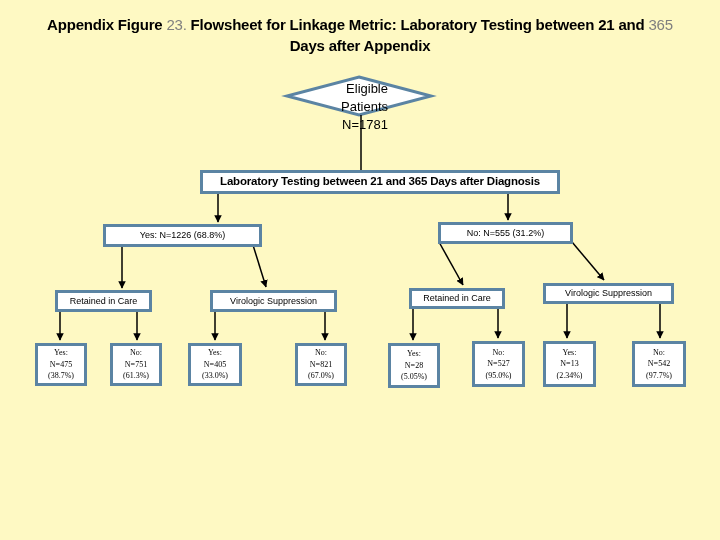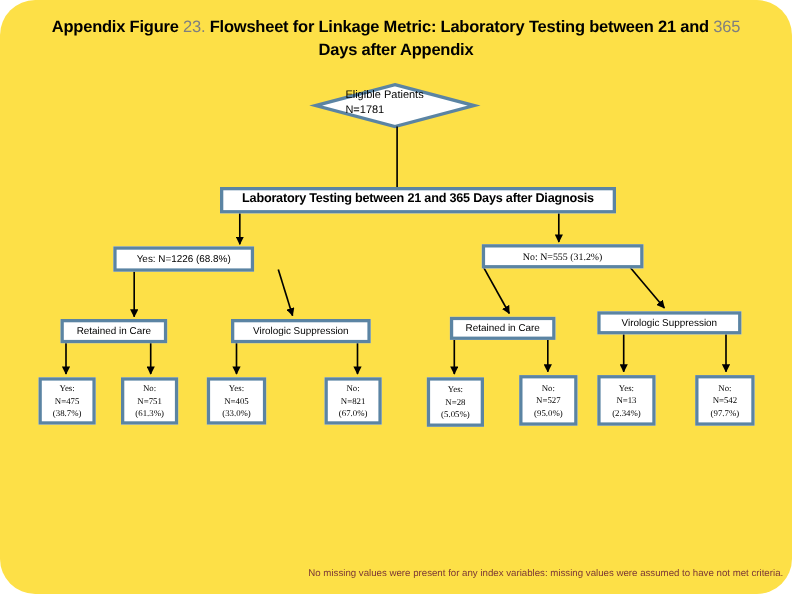--- a/index.html
+++ b/index.html
@@ -1,38 +1,38 @@
 <!DOCTYPE html>
 <html style="--box_border: #5b84a3; --title_gray: #7f7f7f; --note_text: #7b3735; --connector: #000000;"><head>
 <meta charset="utf-8">
 <style>
   html,body{margin:0;padding:0;background:#fff;}
   body{width:720px;height:540px;font-family:"Liberation Sans",sans-serif;color:#000;}
-  .canvas{position:relative;width:720px;height:540px;overflow:hidden;background:#fde047;border-radius:32px;}
+  .canvas{position:relative;width:720px;height:540px;overflow:hidden;background:#fef9c3;}
 
   
   .title{position:absolute;left:24px;right:24px;top:14px;text-align:center;
          font-size:15px;font-weight:bold;line-height:21px;letter-spacing:-0.2px;}
   .title .muted{font-weight:normal;color:var(--title_gray,#7f7f7f);}
 
   
   svg.wires{position:absolute;left:0;top:0;z-index:1;}
   svg.wires line{stroke:#000;stroke-width:1.5;}
   .diamond-shape{fill:#fff;stroke:var(--box_border,#5b84a3);stroke-width:3;}
 
   
   .node{position:absolute;z-index:2;background:#fff;box-sizing:border-box;
         border:3px solid var(--box_border,#5b84a3);
         display:flex;align-items:center;justify-content:center;
         text-align:center;font-size:9px;line-height:1.2;}
   .node.decision{font-weight:bold;font-size:11.5px;letter-spacing:-0.2px;}
   .leaf{white-space:pre-line;font-size:8px;line-height:1.45;font-family:Liberation Serif, serif;}
 
   .diamond-label{position:absolute;z-index:2;left:314px;top:80px;width:74px;
-                 font-size:10px;line-height:1.4;text-align:left;}
+                 font-size:13px;line-height:1.4;text-align:right;}
 
   
   .footnote{position:absolute;left:0;right:8px;bottom:14px;text-align:right;
             font-size:8.8px;color:var(--note_text,#7b3735);}
 </style>
 </head>
 <body>
 
 <div class="canvas">
 
@@ -68,22 +68,22 @@
     <line x1="413" y1="307" x2="413" y2="340" marker-end="url(#arrow)"></line>
     <line x1="498" y1="307" x2="498" y2="338" marker-end="url(#arrow)"></line>
     <line x1="567" y1="302" x2="567" y2="338" marker-end="url(#arrow)"></line>
     <line x1="660" y1="302" x2="660" y2="338" marker-end="url(#arrow)"></line>
   </svg>
 
   <div class="diamond-label">Eligible Patients N=1781</div>
 
   <div class="node decision" style="left:200px;top:170px;width:360px;height:24px;">Laboratory Testing between 21 and 365 Days after Diagnosis</div>
 
-  <div class="node" style="left:103px;top:224px;width:128px;height:23px;">Yes: N=1226 (68.8%)</div>
-  <div class="node" style="left:438px;top:222px;width:147px;height:22px;font-family:Liberation Serif, serif;">No: N=555 (31.2%)</div>
+  <div class="node" style="left:103px;top:224px;width:159px;height:23px;">Yes: N=1226 (68.8%)</div>
+  <div class="node" style="left:438px;top:222px;width:135px;height:22px;">No: N=555 (31.2%)</div>
 
   <div class="node" style="left:55px;top:290px;width:97px;height:22px;">Retained in Care</div>
   <div class="node" style="left:210px;top:290px;width:127px;height:22px;">Virologic Suppression</div>
   <div class="node" style="left:409px;top:288px;width:96px;height:21px;">Retained in Care</div>
   <div class="node" style="left:543px;top:283px;width:131px;height:21px;">Virologic Suppression</div>
 
   <div class="node leaf" style="left:35px;top:343px;width:52px;height:43px;">Yes:
 N=475
 (38.7%)</div>
   <div class="node leaf" style="left:110px;top:343px;width:52px;height:43px;">No:
@@ -101,14 +101,13 @@
   <div class="node leaf" style="left:472px;top:341px;width:53px;height:46px;">No:
 N=527
 (95.0%)</div>
   <div class="node leaf" style="left:543px;top:341px;width:53px;height:46px;">Yes:
 N=13
 (2.34%)</div>
   <div class="node leaf" style="left:632px;top:341px;width:54px;height:46px;">No:
 N=542
 (97.7%)</div>
 
-  <div class="footnote">No missing values were present for any index variables: missing values were assumed to have not met criteria.</div>
 </div>
 
 </body></html>

